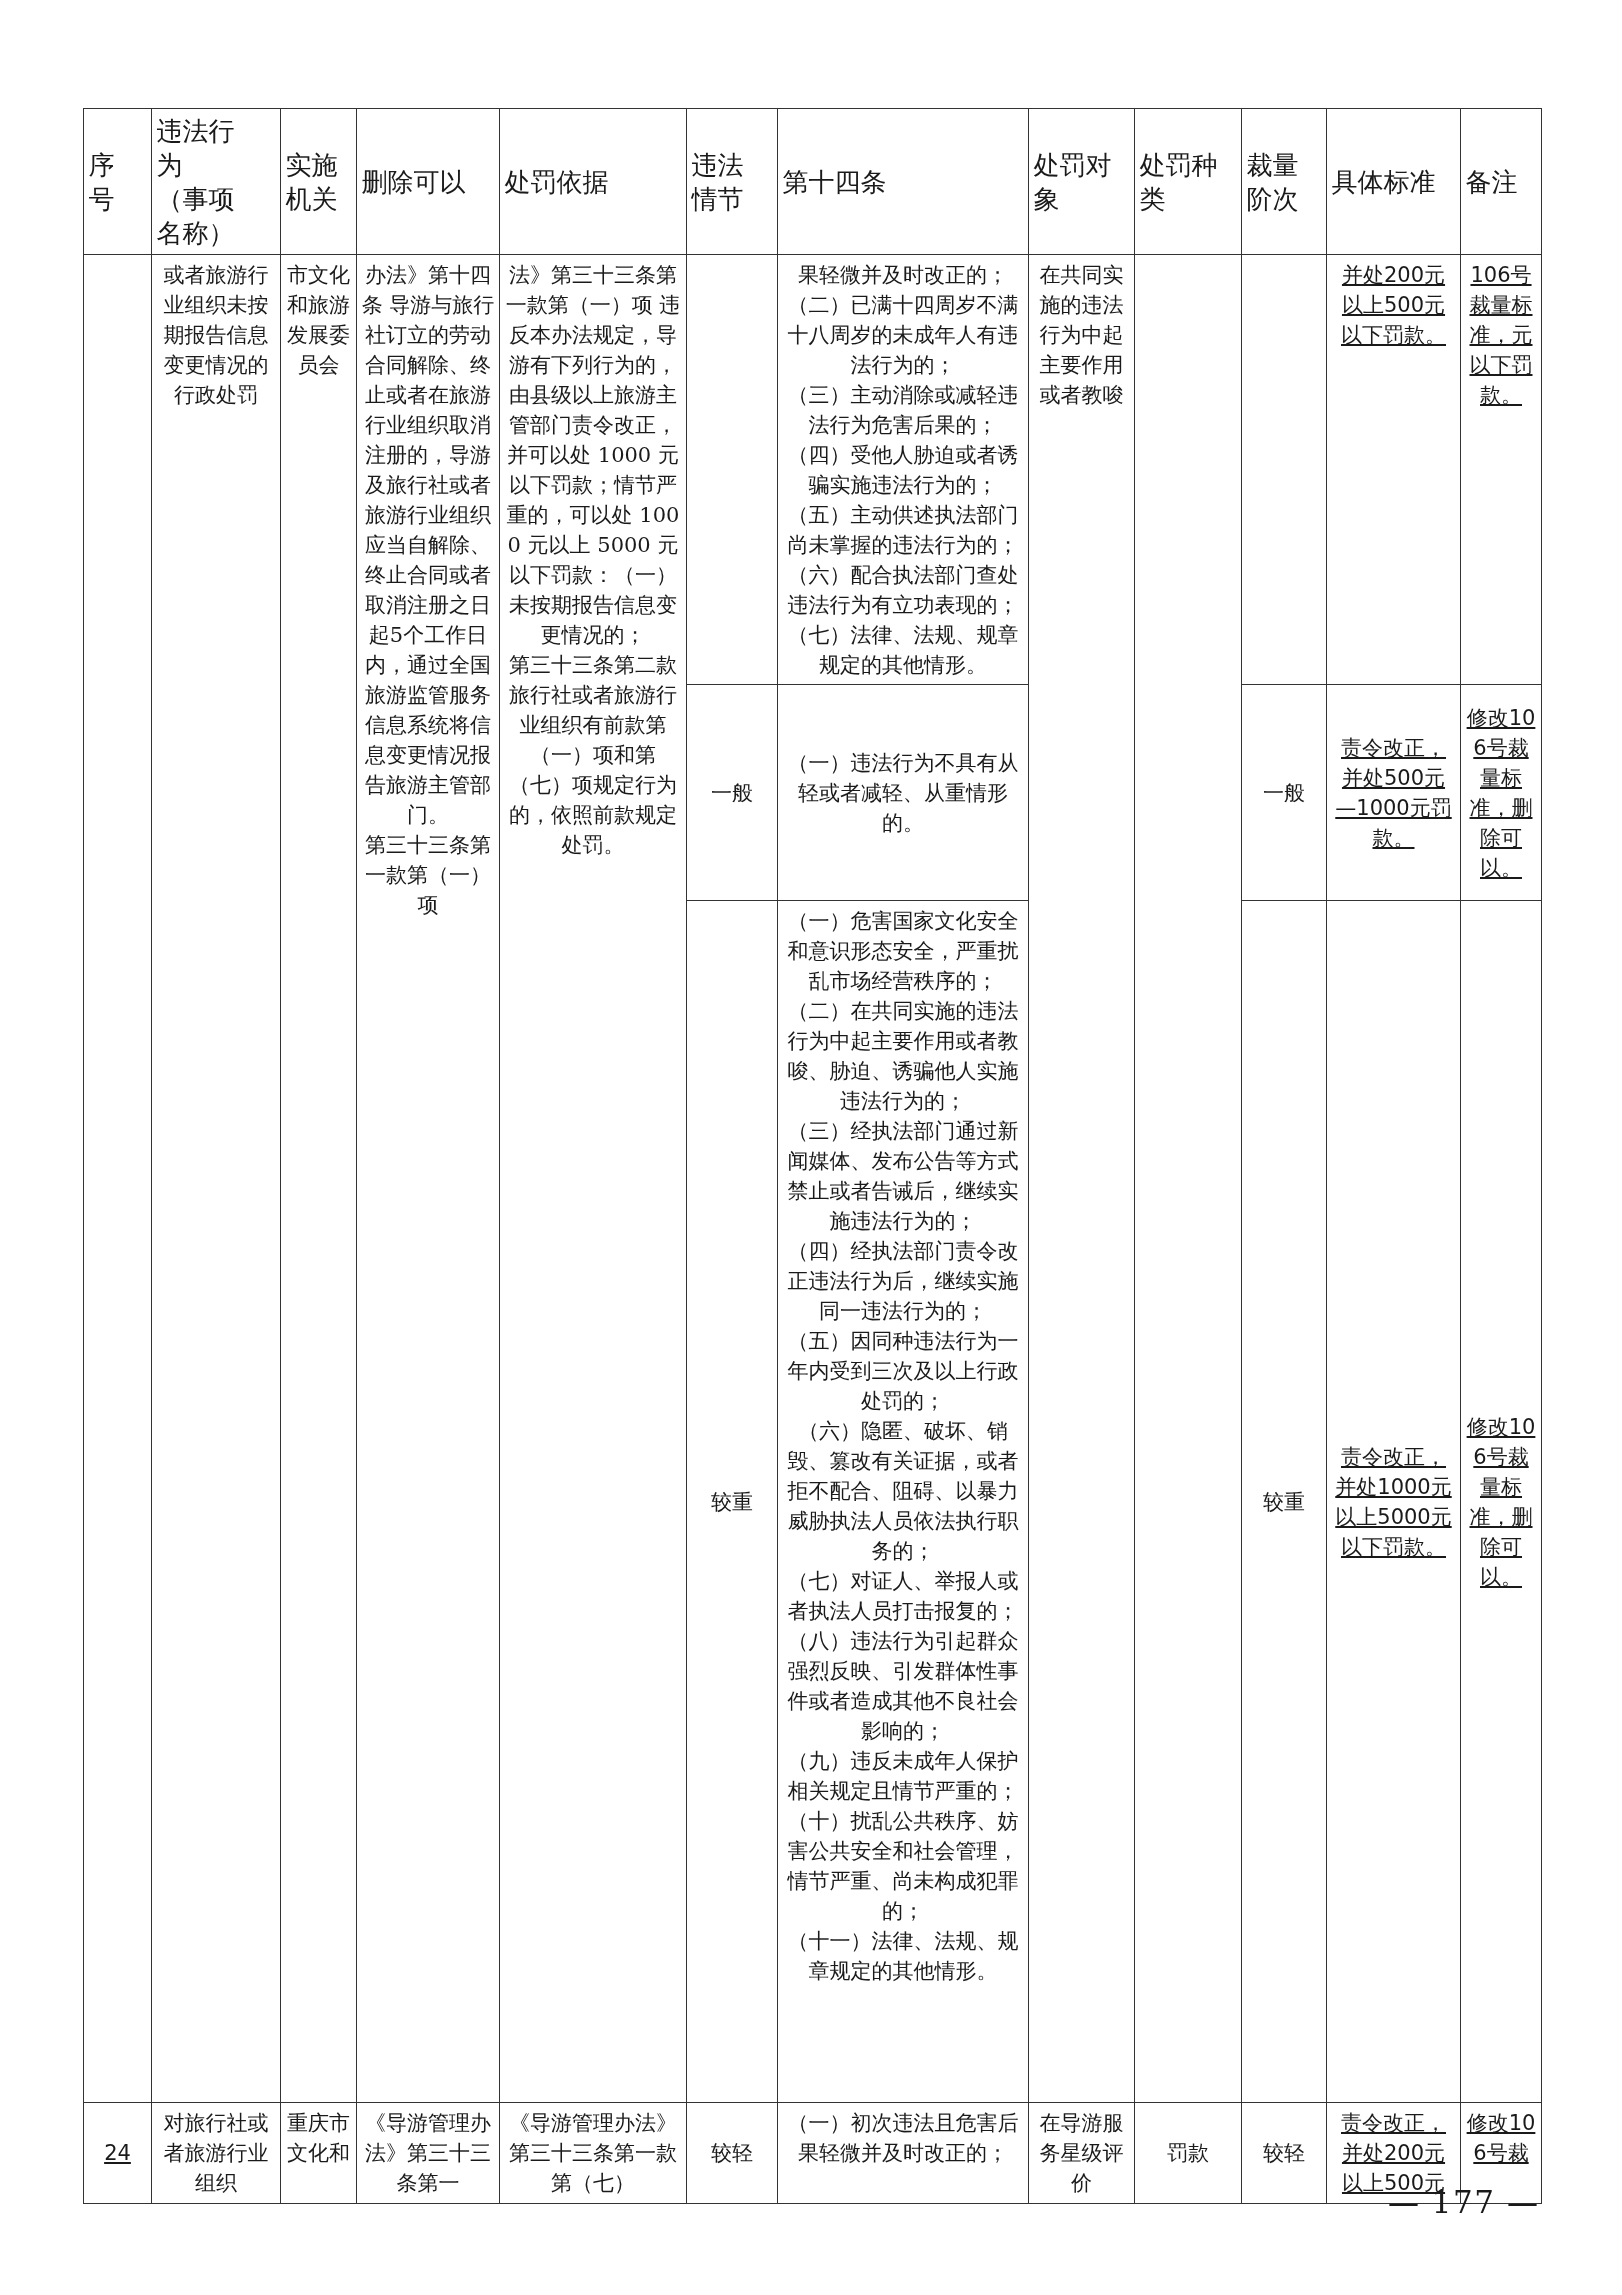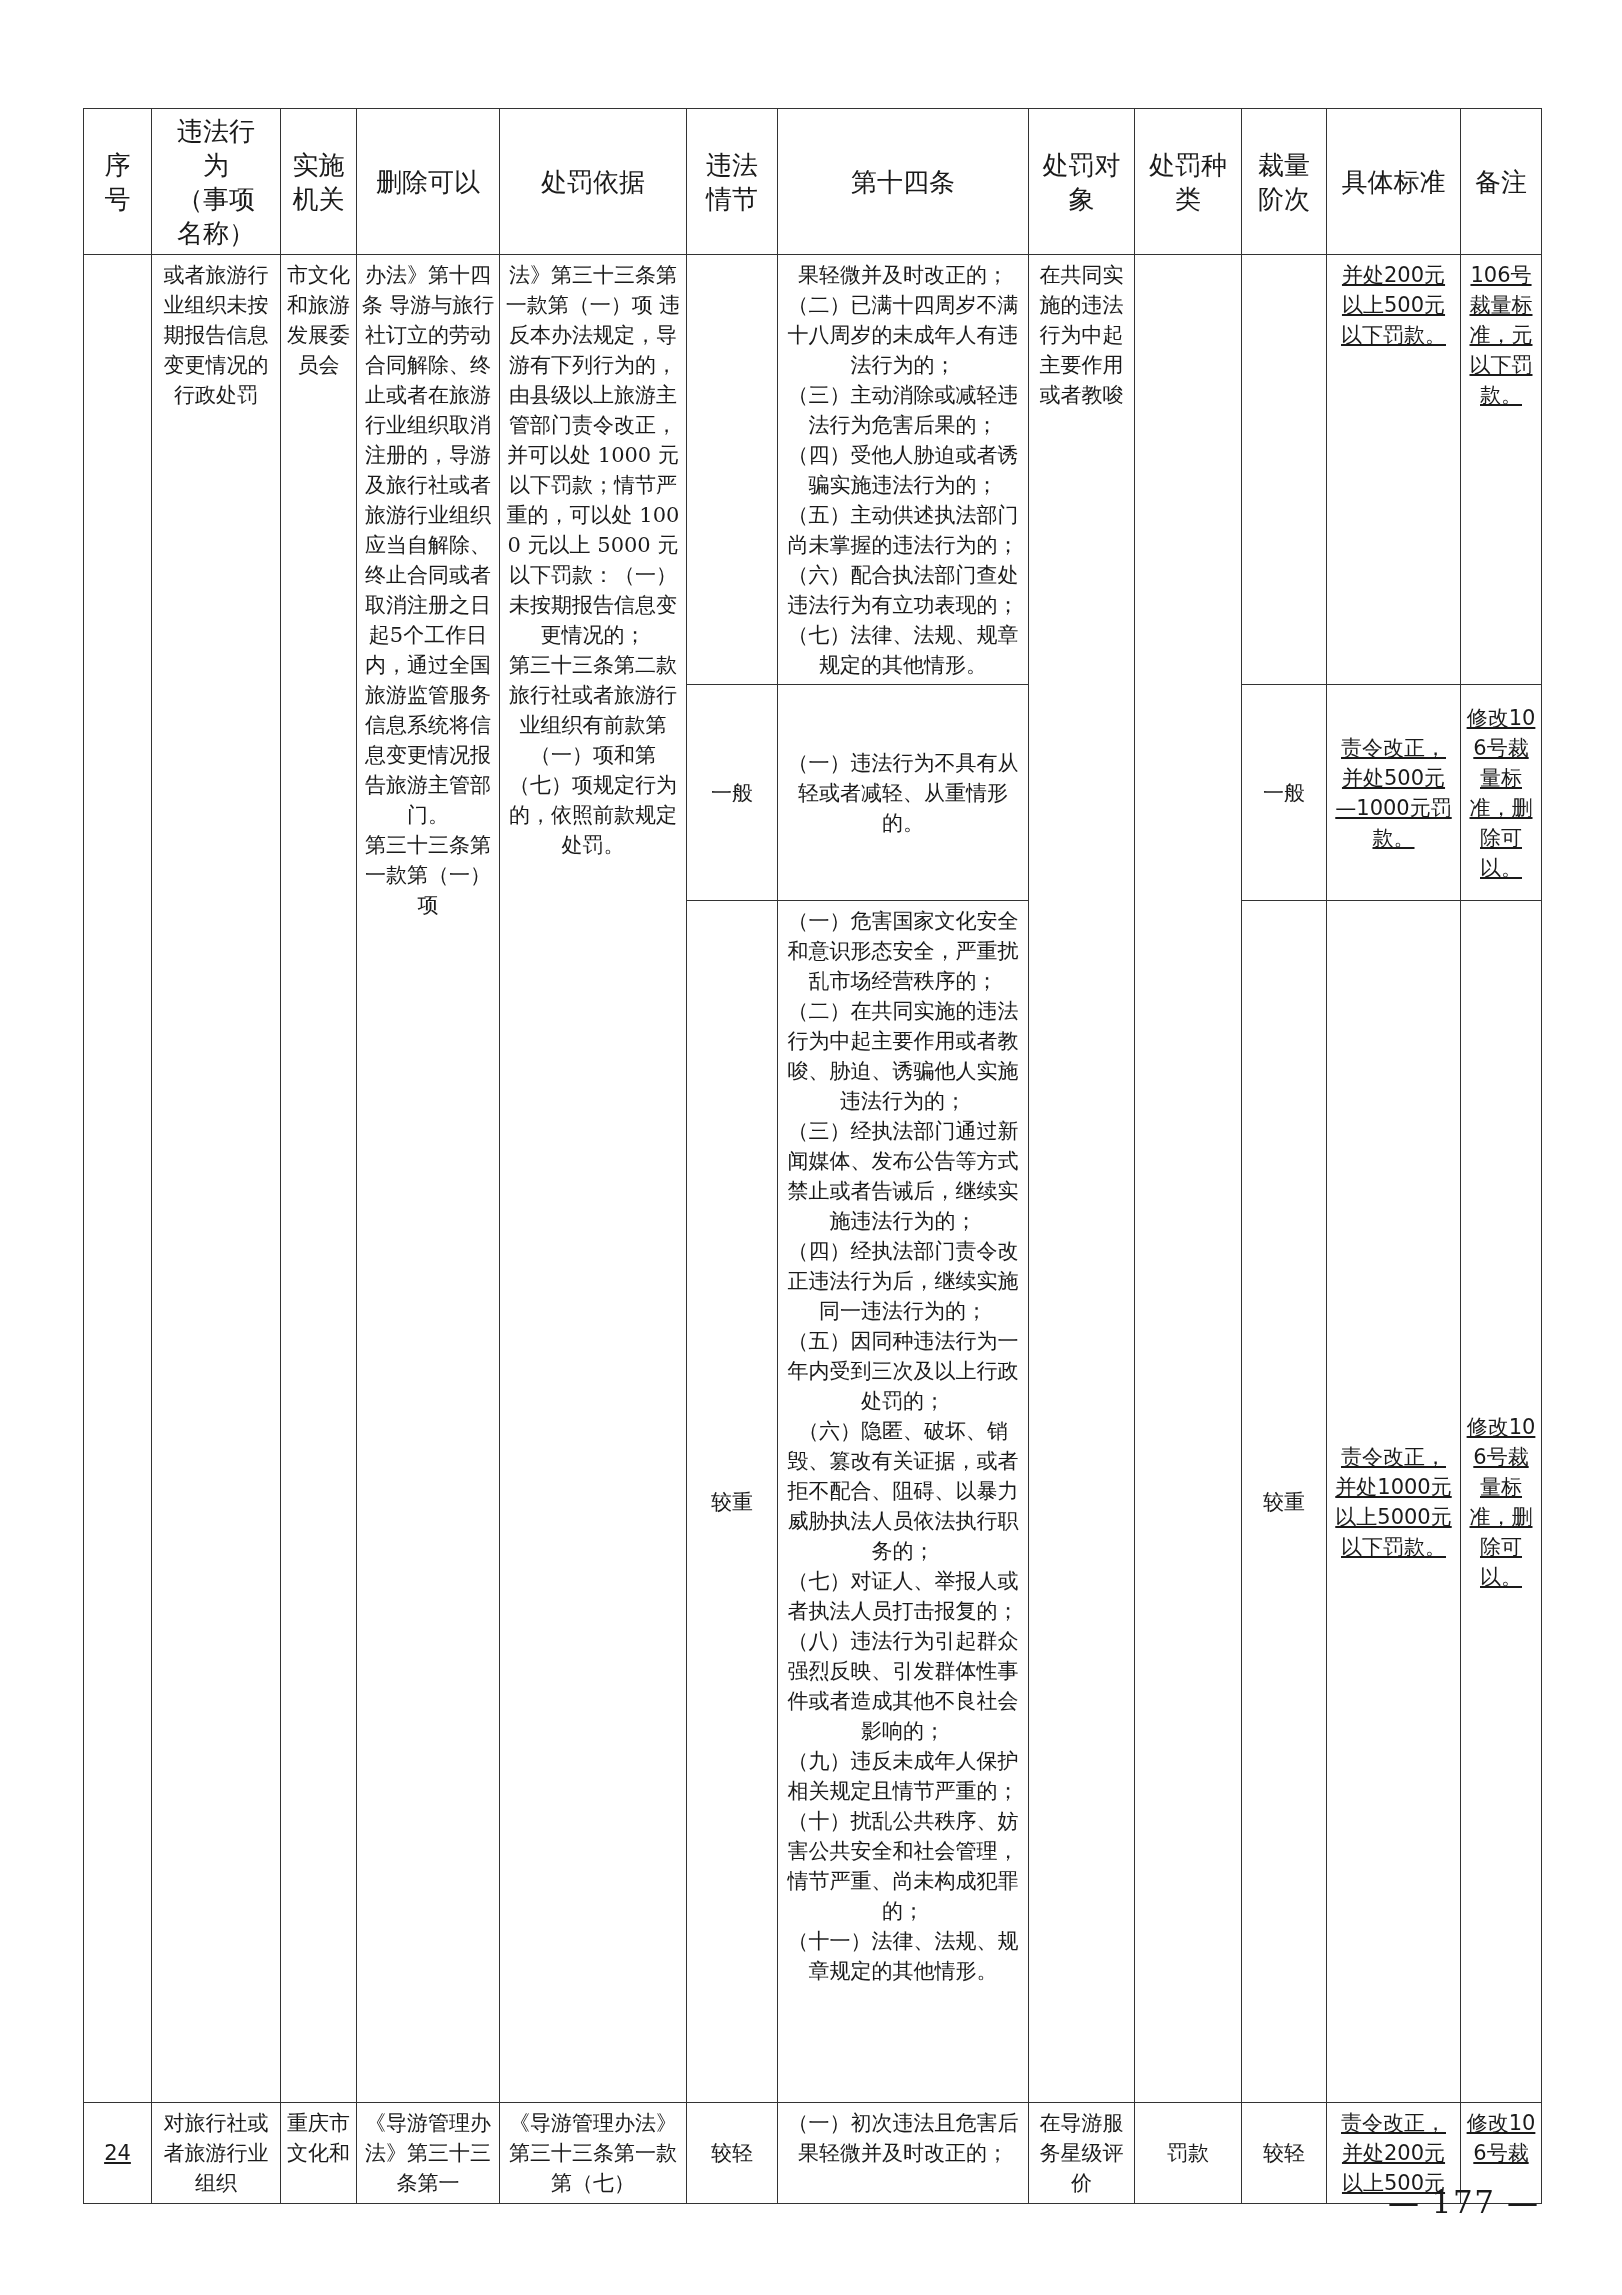--- a/index.html
+++ b/index.html
@@ -6,21 +6,21 @@
   body { width:1623px; height:2295px; position:relative; overflow:hidden;
          font-family:"DejaVu Serif","Liberation Serif",serif; color:#1a1a1a; }
   .page { position:absolute; left:0; top:0; width:1623px; height:2295px; }
   table.grid { position:absolute; left:83px; top:108px; border-collapse:collapse;
                table-layout:fixed; width:1458px; }
   table.grid td, table.grid th {
     border:1.5px solid #333; padding:4.6px 4.6px; vertical-align:top;
     font-size:21px; line-height:30px; font-weight:normal; text-align:center;
     word-break:break-all; white-space:pre-wrap;
   }
-  table.grid th { text-align:center; vertical-align:middle; font-size:26px; line-height:34px; }
+  table.grid th { text-align:left; vertical-align:middle; font-size:26px; line-height:34px; }
   table.grid td.mid { vertical-align:middle; }
   table.grid td.center { }
   .num { font-family:"DejaVu Sans","Liberation Sans",sans-serif; font-size:23px;text-decoration:underline; }
   .pageno { position:absolute; left:1388px; top:2184px; font-size:31px;
             font-family:"DejaVu Serif","Liberation Serif",serif; letter-spacing:1.5px; }
 </style>
 </head>
 <body>
 
 <div class="page">

